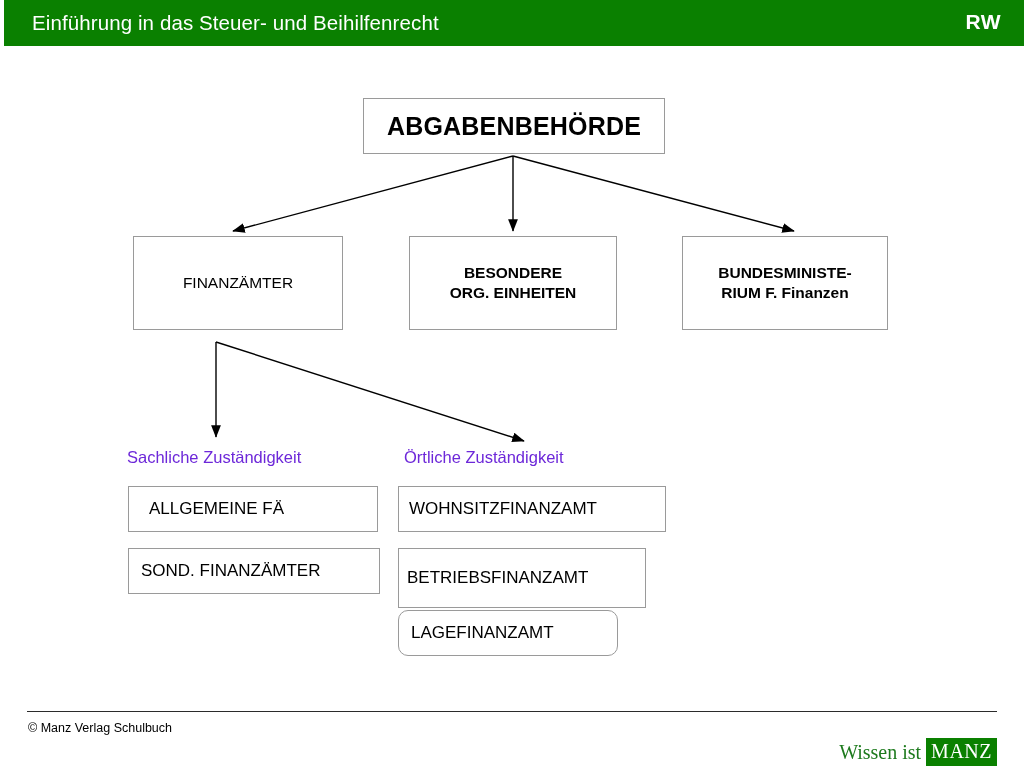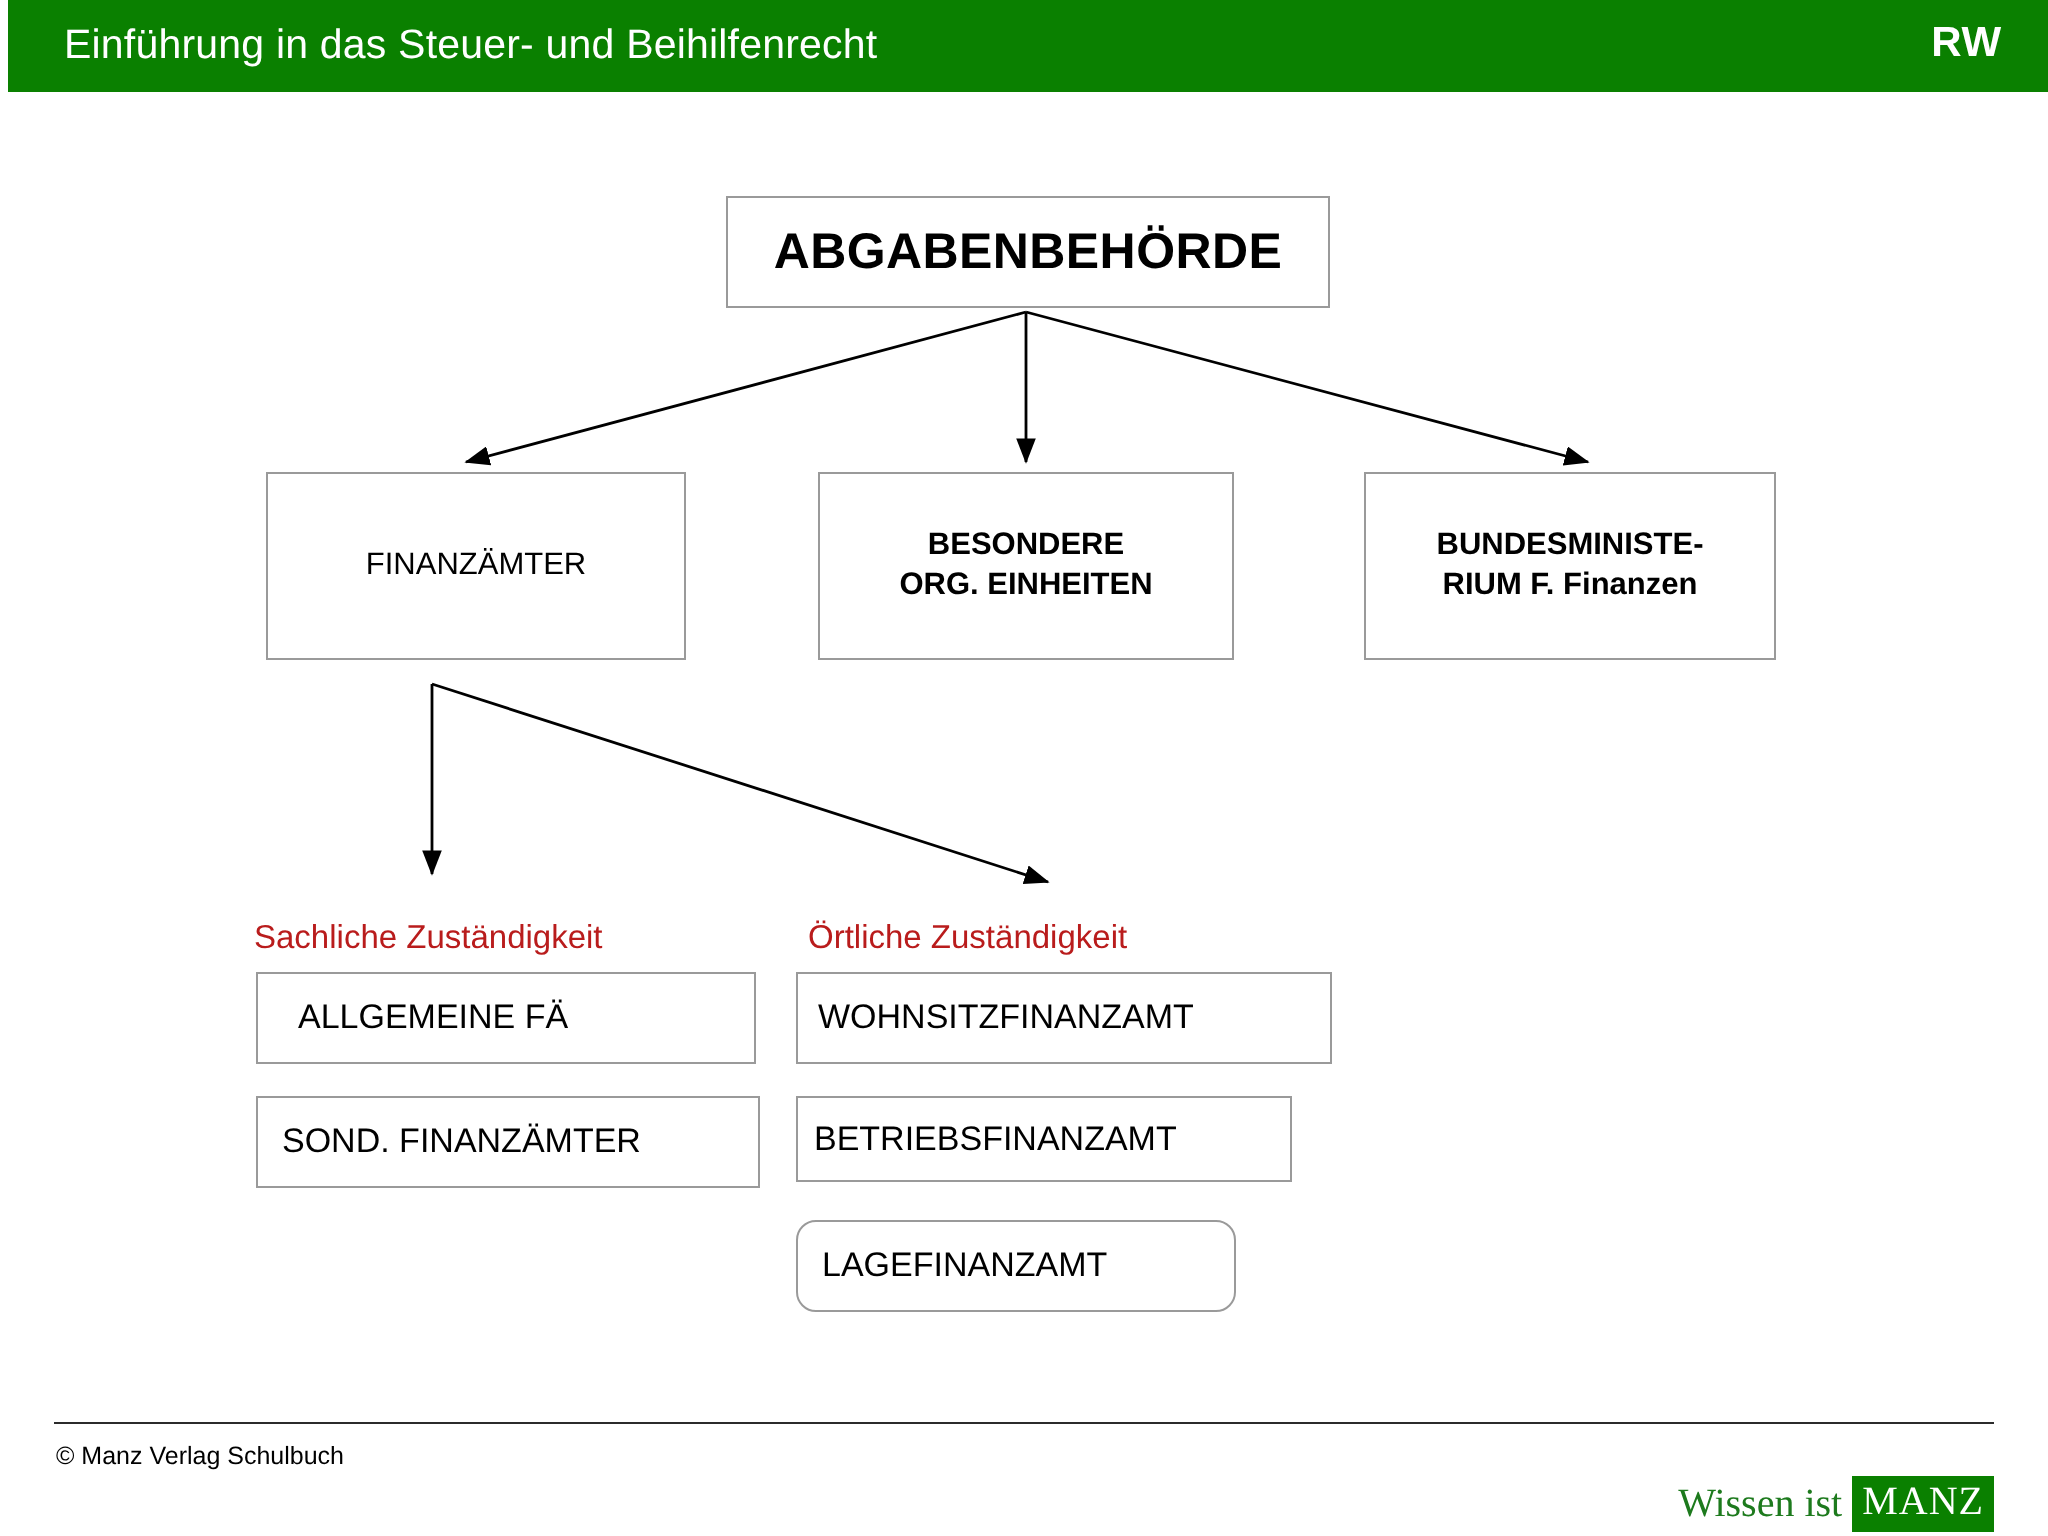--- a/index.html
+++ b/index.html
@@ -75,38 +75,37 @@
   #box-bmf {
     left: 682px; top: 236px; width: 206px; height: 94px;
     justify-content: center; text-align: center;
   }
   #box-bmf .lbl { font-size: 15.5px; font-weight: bold; line-height: 1.32; }
 
   
   .caption {
     position: absolute;
     font-size: 16.5px;
-    color: #b91c1c;
-    white-space: nowrap;
-    margin-top: 12px;
+    color: #6d28d9;
+    white-space: nowrap;
   }
   #caption-sachlich { left: 127px; top: 448px; }
   #caption-oertlich { left: 404px; top: 448px; }
 
   
   #box-allgemeine-fae { left: 128px; top: 486px; width: 250px; height: 46px; }
   #box-allgemeine-fae .lbl { font-size: 17px; padding-left: 20px; }
 
   #box-sond-finanzaemter { left: 128px; top: 548px; width: 252px; height: 46px; }
   #box-sond-finanzaemter .lbl { font-size: 17px; padding-left: 12px; }
 
   #box-wohnsitzfinanzamt { left: 398px; top: 486px; width: 268px; height: 46px; }
   #box-wohnsitzfinanzamt .lbl { font-size: 17px; padding-left: 10px; }
 
-  #box-betriebsfinanzamt { left: 398px; top: 548px; width: 248px; height: 43px; }
+  #box-betriebsfinanzamt { left: 398px; top: 548px; width: 248px; height: 60px; }
   #box-betriebsfinanzamt .lbl { font-size: 17px; padding-left: 8px; }
 
   #box-lagefinanzamt { left: 398px; top: 610px; width: 220px; height: 46px; border-radius: 10px; }
   #box-lagefinanzamt .lbl { font-size: 17px; padding-left: 12px; }
 
   
   #connectors {
     position: absolute;
     left: 0; top: 0;
     width: 1024px; height: 768px;

